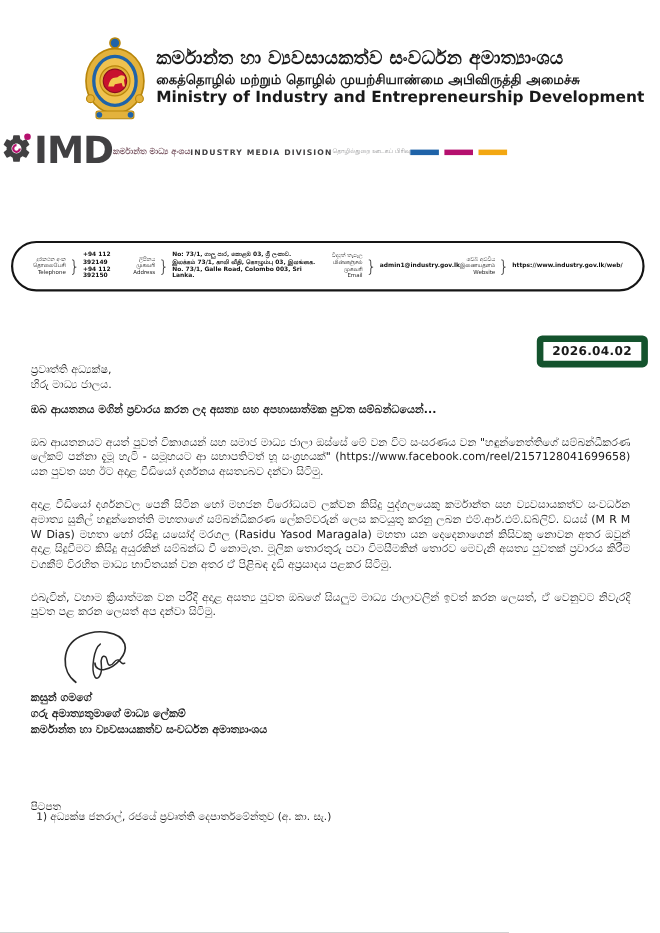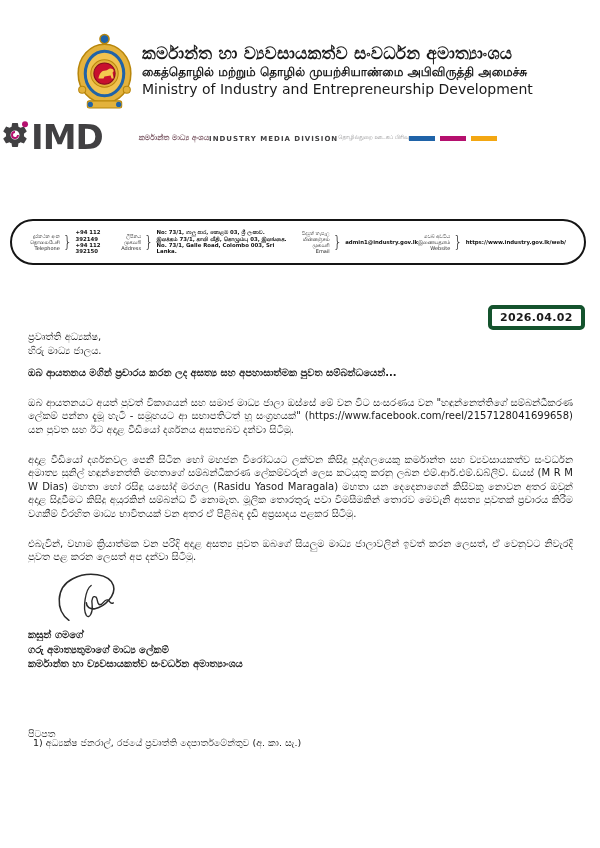--- a/index.html
+++ b/index.html
@@ -4,44 +4,44 @@
 <style>
   html,body{margin:0;padding:0;background:#888;}
   .page{position:relative;width:600px;height:848px;background:#ffffff;margin:0 auto;
         font-family:"DejaVu Sans",sans-serif;color:#1a1a1a;overflow:hidden;padding-left:12px;}
 
   
   .emblem{position:absolute;left:73px;top:32px;width:63px;height:79px;}
   .titles{position:absolute;left:142px;top:42px;width:408px;}
   .title-si{font-size:17px;font-weight:bold;line-height:23px;letter-spacing:.2px;white-space:nowrap;}
   .title-ta{font-size:12px;font-weight:bold;line-height:15px;white-space:nowrap;}
-  .title-en{font-size:14px;font-weight:normal;line-height:19px;white-space:nowrap;}
+  .title-en{font-size:14px;font-weight:bold;line-height:19px;white-space:nowrap;}
 
   
   .imd{position:absolute;left:0;right:0;top:120px;display:flex;flex-direction:row;align-items:center;}
   .imd-row{display:flex;align-items:flex-end;gap:1px;}
   .imd-gear{width:30px;height:30px;margin-bottom:4px;}
   .imd-acronym{font-size:34px;font-weight:bold;color:#414042;letter-spacing:-1px;line-height:34px;}
-  .imd-si{font-size:7.5px;font-weight:bold;color:#7d5a66;margin-top:2px;margin-left:36px;}
+  .imd-si{font-size:7.5px;font-weight:bold;color:#7d5a66;margin-top:2px;}
   .imd-en{font-size:7px;font-weight:bold;color:#414042;letter-spacing:1px;margin-top:4px;}
   .imd-ta{font-size:5.5px;color:#9b9b9d;margin-top:1px;}
   .imd-bars{display:flex;gap:5px;margin-top:3px;}
   .imd-bar{width:26px;height:5px;}
 
   
   .contactbar{position:absolute;left:10px;top:219px;width:576px;height:46px;
               border:2px solid #151515;border-radius:24px;display:flex;align-items:center;
               justify-content:space-between;padding:0 18px;box-sizing:border-box;}
   .cgroup{display:flex;align-items:center;gap:3px;}
   .clabels{text-align:right;font-size:5px;line-height:6px;color:#222;}
   .cbrace{font-size:15px;font-weight:200;line-height:15px;color:#222;}
   .cvals{text-align:left;font-size:5.4px;line-height:6.4px;font-weight:bold;color:#111;}
 
   
-  .datebox{position:absolute;left:488px;top:305px;border:4px solid #14532d;border-radius:5px;
+  .datebox{position:absolute;left:488px;top:305px;border:6px solid #14532d;border-radius:5px;
            padding:2px 8px;font-size:11px;font-weight:bold;letter-spacing:.3px;}
   .body{position:absolute;left:28px;top:330px;width:545px;font-size:10px;line-height:13.6px;}
   .recipient{margin:0 0 9px 0;}
   .subject{font-weight:bold;margin:0 0 11px 0;}
   .para{text-align:justify;margin:16px 0 11px 0;}
   .signature-svg{position:absolute;left:50px;top:570px;width:92px;height:58px;}
   .sigblock{position:absolute;left:28px;top:628px;font-size:10px;font-weight:bold;line-height:14.5px;}
   .copies{position:absolute;left:28px;top:728px;font-size:9.5px;}
   .copies-item{position:absolute;left:33px;top:737px;font-size:9.5px;}
 </style>

